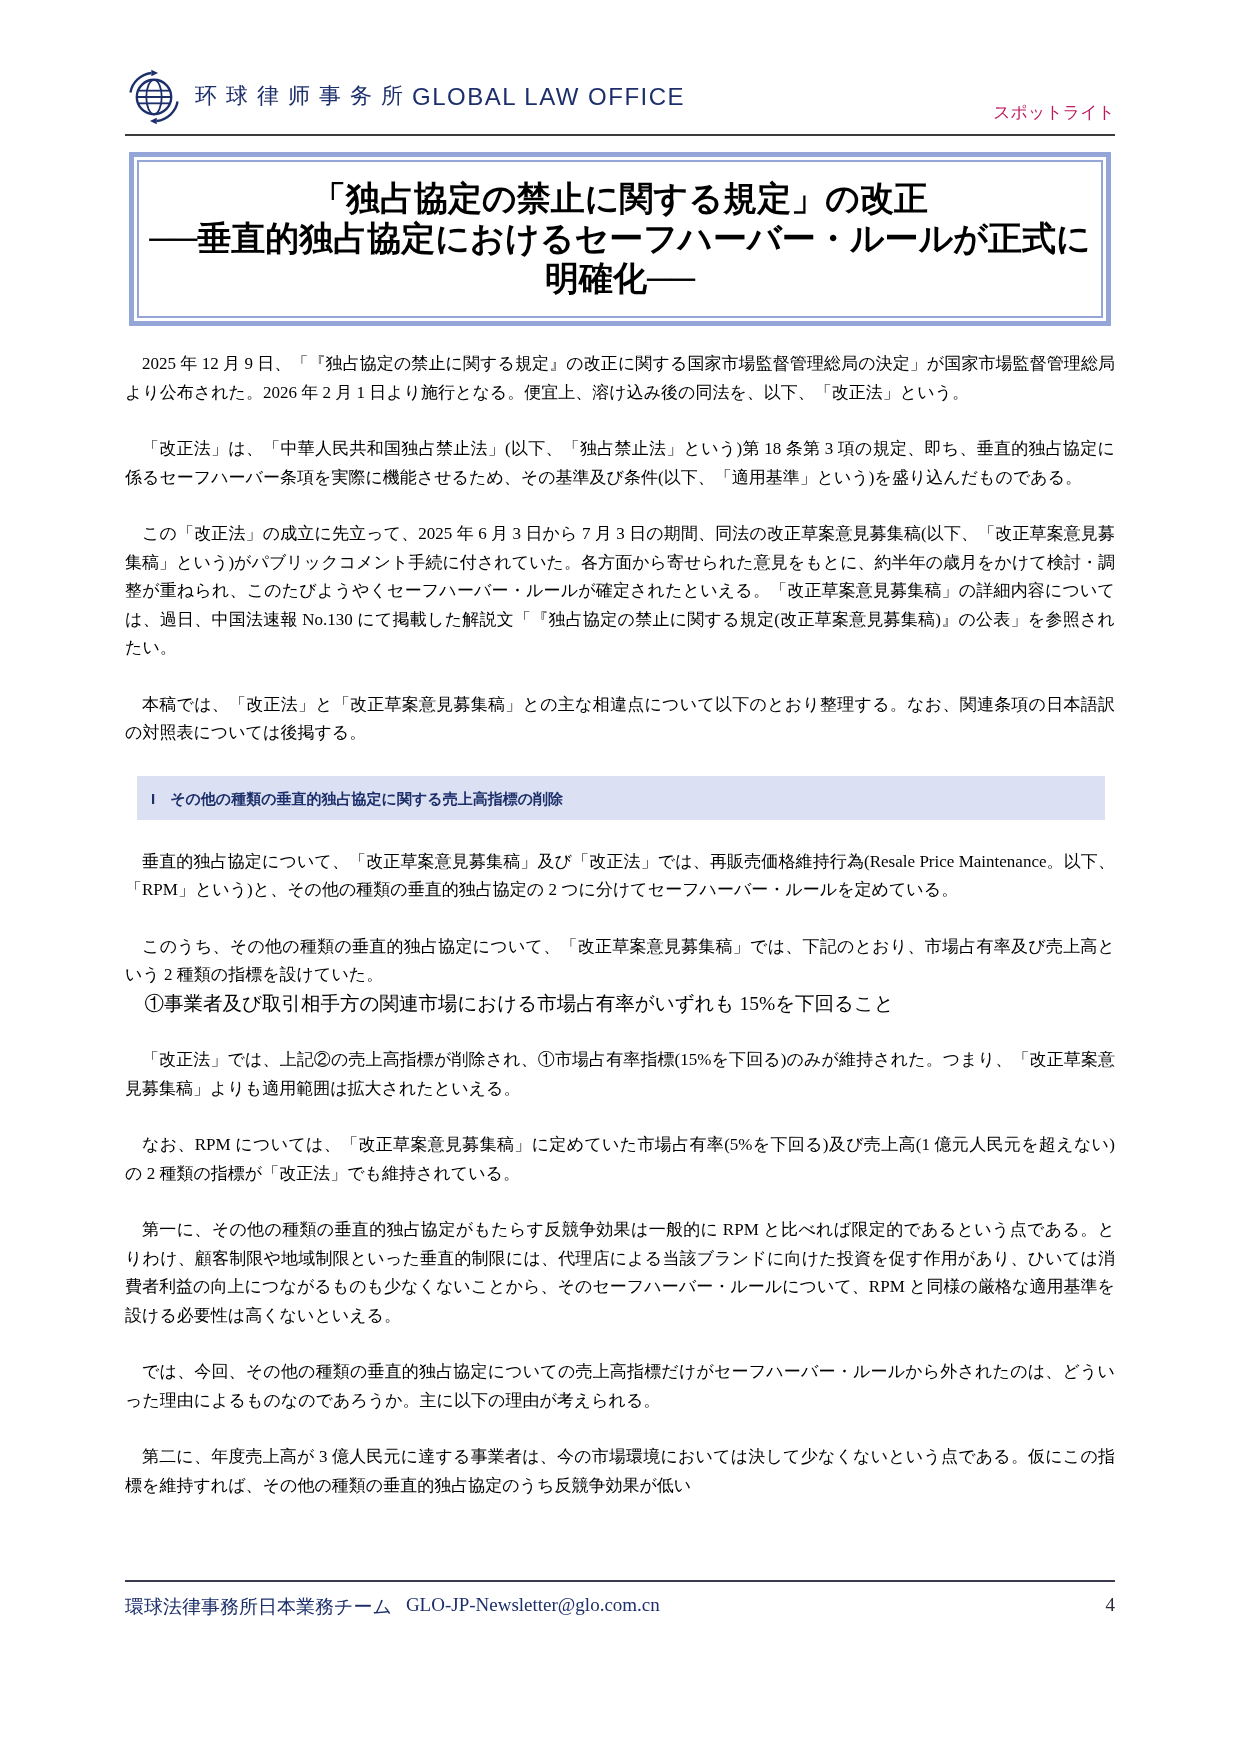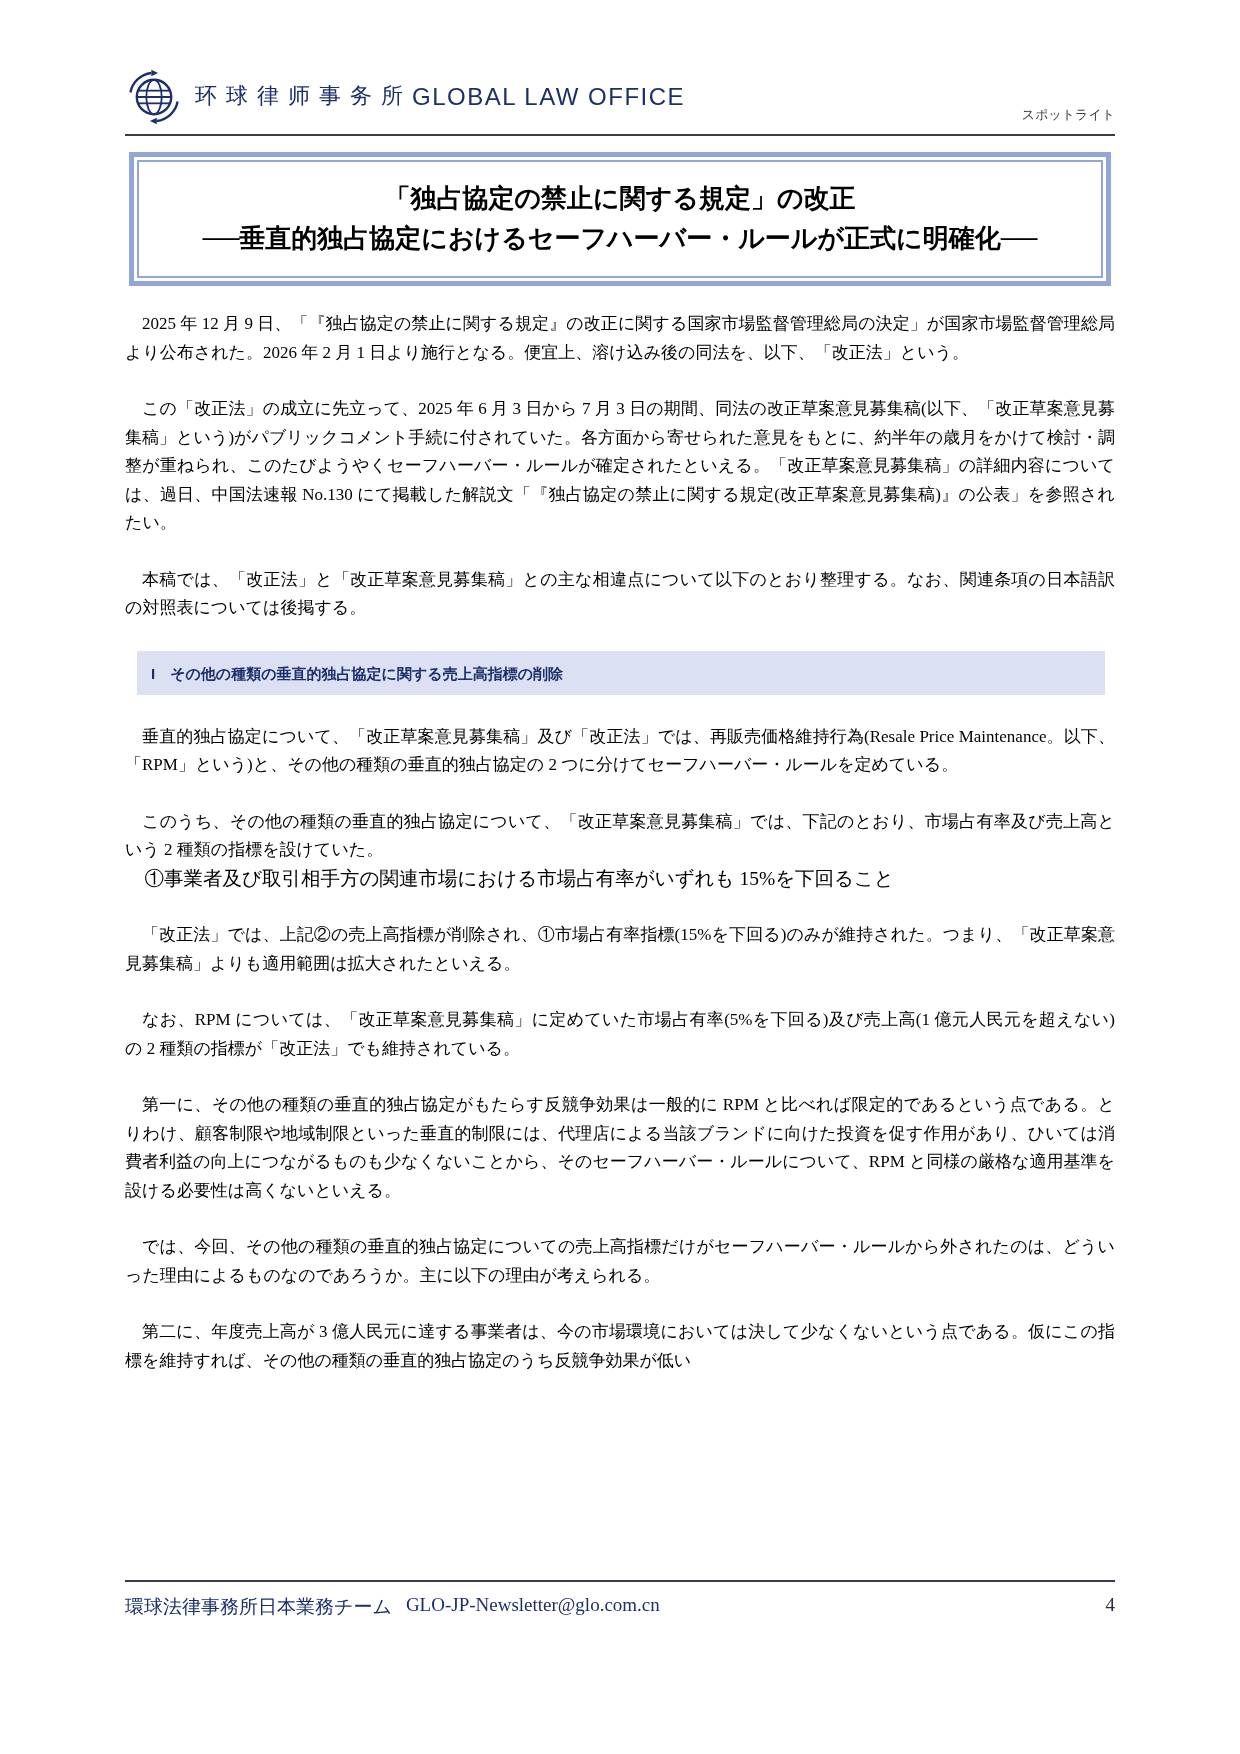--- a/index.html
+++ b/index.html
@@ -26,37 +26,37 @@
   .logo-cn{
     font-family:"Liberation Sans","DejaVu Sans",sans-serif;
     font-size:22px;letter-spacing:9px;color:var(--brand-navy);white-space:nowrap;
   }
   .logo-en{
     font-family:"Liberation Sans","DejaVu Sans",sans-serif;
     font-size:24px;letter-spacing:1.5px;color:var(--brand-navy);white-space:nowrap;
   }
   .header-right{
     font-family:"Liberation Sans","DejaVu Sans",sans-serif;
-    font-size:13px;color:#404040;padding-bottom:2px;
+    font-size:17px;color:#be185d;padding-bottom:2px;
   }
   .header-rule{
     margin:0 125px;border:none;border-top:2px solid #3c3c3c;height:0;
   }
   
   .title-box{
     margin:24px 137px 0 137px;
     border:2px solid var(--box-border);
     outline:5px solid var(--box-border);
     outline-offset:3px;
     padding:16px 10px 18px 10px;
     text-align:center;
   }
   .title-line{
     font-family:"Liberation Sans","DejaVu Sans",sans-serif;
-    font-weight:bold;font-size:26px;line-height:40px;color:#000;
+    font-weight:bold;font-size:34px;line-height:40px;color:#000;
   }
   
   .body-col{padding:0 125px;}
   .para{
     margin:28px 0 0 0;
     font-size:17px;line-height:28.5px;
     text-align:justify;text-indent:1em;
   }
   .para.first{margin-top:32px;}
   .list-line{
@@ -113,20 +113,21 @@
   </div>
   <hr class="header-rule">
 
   <div class="title-box">
     <div class="title-line">「独占協定の禁止に関する規定」の改正</div>
     <div class="title-line">──垂直的独占協定におけるセーフハーバー・ルールが正式に明確化──</div>
   </div>
 
   <div class="body-col">
     <p class="para first">2025 年 12 月 9 日、「『独占協定の禁止に関する規定』の改正に関する国家市場監督管理総局の決定」が国家市場監督管理総局より公布された。2026 年 2 月 1 日より施行となる。便宜上、溶け込み後の同法を、以下、「改正法」という。</p>
+    <p class="para">「改正法」は、「中華人民共和国独占禁止法」(以下、「独占禁止法」という)第 18 条第 3 項の規定、即ち、垂直的独占協定に係るセーフハーバー条項を実際に機能させるため、その基準及び条件(以下、「適用基準」という)を盛り込んだものである。</p>
     <p class="para">この「改正法」の成立に先立って、2025 年 6 月 3 日から 7 月 3 日の期間、同法の改正草案意見募集稿(以下、「改正草案意見募集稿」という)がパブリックコメント手続に付されていた。各方面から寄せられた意見をもとに、約半年の歳月をかけて検討・調整が重ねられ、このたびようやくセーフハーバー・ルールが確定されたといえる。「改正草案意見募集稿」の詳細内容については、過日、中国法速報 No.130 にて掲載した解説文「『独占協定の禁止に関する規定(改正草案意見募集稿)』の公表」を参照されたい。</p>
     <p class="para">本稿では、「改正法」と「改正草案意見募集稿」との主な相違点について以下のとおり整理する。なお、関連条項の日本語訳の対照表については後掲する。</p>
 
     <div class="section-heading">I　その他の種類の垂直的独占協定に関する売上高指標の削除</div>
 
     <p class="para">垂直的独占協定について、「改正草案意見募集稿」及び「改正法」では、再販売価格維持行為(Resale Price Maintenance。以下、「RPM」という)と、その他の種類の垂直的独占協定の 2 つに分けてセーフハーバー・ルールを定めている。</p>
     <p class="para">このうち、その他の種類の垂直的独占協定について、「改正草案意見募集稿」では、下記のとおり、市場占有率及び売上高という 2 種類の指標を設けていた。</p>
     <p class="list-line">①事業者及び取引相手方の関連市場における市場占有率がいずれも 15%を下回ること</p>
 
     <p class="para">「改正法」では、上記②の売上高指標が削除され、①市場占有率指標(15%を下回る)のみが維持された。つまり、「改正草案意見募集稿」よりも適用範囲は拡大されたといえる。</p>

